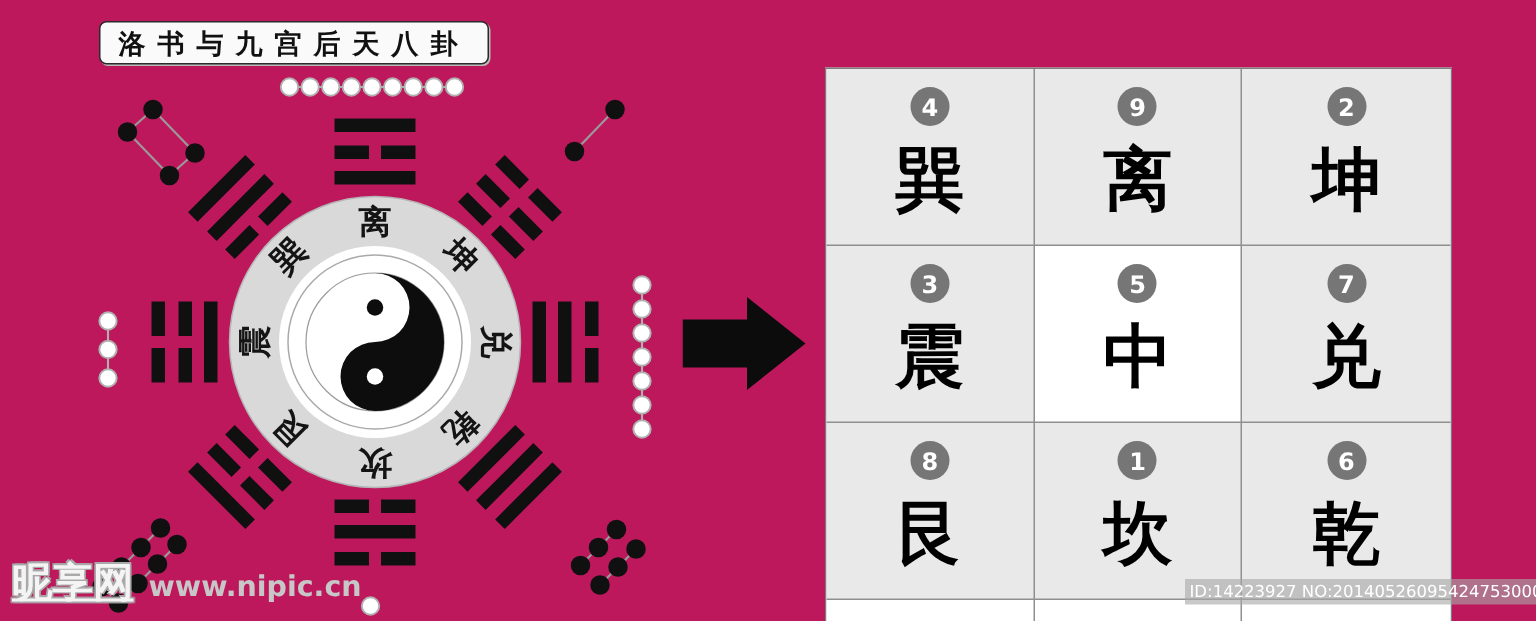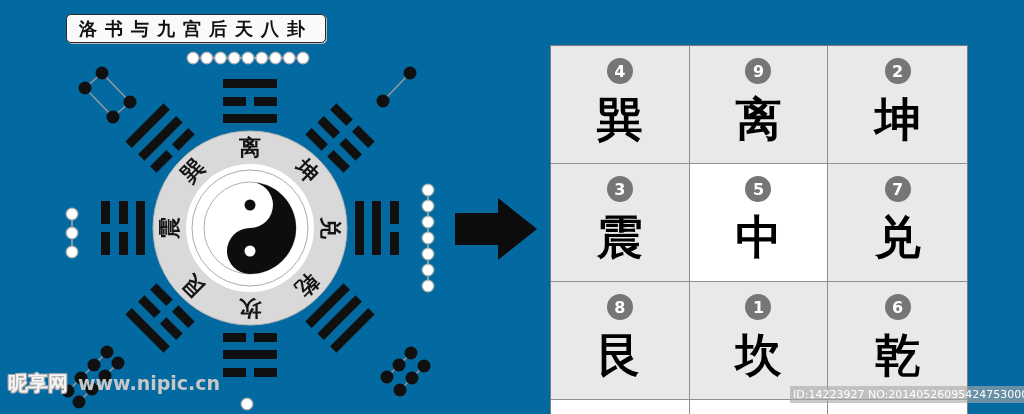--- a/index.html
+++ b/index.html
@@ -1,16 +1,16 @@
 <!DOCTYPE html>
 <html><head>
 <meta charset="utf-8">
 <style>
   html,body{margin:0;padding:0;background:#fff;}
-  #canvas{position:relative;width:1024px;height:414px;background:#0369a1;overflow:hidden;
+  #canvas{position:relative;width:1024px;height:414px;background:#be185d;overflow:hidden;
           font-family:"DejaVu Sans","Liberation Sans",sans-serif;}
   
   .title-box{position:absolute;left:66px;top:14px;height:27px;padding:0 12px;
              border:1.5px solid #2a2a2a;border-radius:5px;background:#fafafa;
              box-shadow:1px 1px 0 #bbb;display:flex;align-items:center;}
   .title-box span{font-family:"DejaVu Serif","Liberation Serif",serif;
                   font-size:18px;font-weight:bold;color:#111;letter-spacing:8px;white-space:nowrap;}
   
   #bg-svg{position:absolute;left:0;top:0;z-index:1;}
   
@@ -32,22 +32,22 @@
         display:flex;flex-direction:column;align-items:center;box-sizing:border-box;}
   .cell.col3{border-right:none;}
   .cell.overflow{border-bottom:none;background:#fff;}
   .num-badge{margin-top:12px;width:26px;height:26px;border-radius:50%;
              display:flex;align-items:center;justify-content:center;
              color:#fff;font-size:16px;font-weight:bold;}
   .cell-char{margin-top:10px;font-family:"DejaVu Serif","Liberation Serif",serif;
              font-size:46px;line-height:50px;font-weight:bold;color:#000;}
   
   .wm-left{position:absolute;left:8px;top:370px;z-index:6;display:flex;align-items:baseline;gap:10px;}
-  .wm-logo{font-family:"DejaVu Serif","Liberation Serif",serif;font-size:20px;font-weight:bold;color:#f4f4f4;
-           text-shadow:1px 1px 0 #a9a9a9,-1px -1px 0 #a9a9a9,1px -1px 0 #a9a9a9,-1px 1px 0 #a9a9a9;}
+  .wm-logo{font-family:"DejaVu Serif","Liberation Serif",serif;font-size:27px;font-weight:bold;color:#f4f4f4;
+           text-shadow:1px 1px 0 #a9a9a9,-1px -1px 0 #a9a9a9,1px -1px 0 #a9a9a9,-1px 1px 0 #a9a9a9;text-decoration:underline;}
   .wm-url{font-size:19px;font-weight:bold;color:#c7c7c7;}
   .wm-bar{position:absolute;left:790px;top:386px;width:234px;height:17px;z-index:6;
           background:rgba(168,168,168,0.62);color:#fff;font-size:11px;line-height:17px;
           padding-left:3px;box-sizing:border-box;white-space:nowrap;overflow:hidden;}
 </style>
 </head>
 <body>
 
 <div id="canvas">
 

